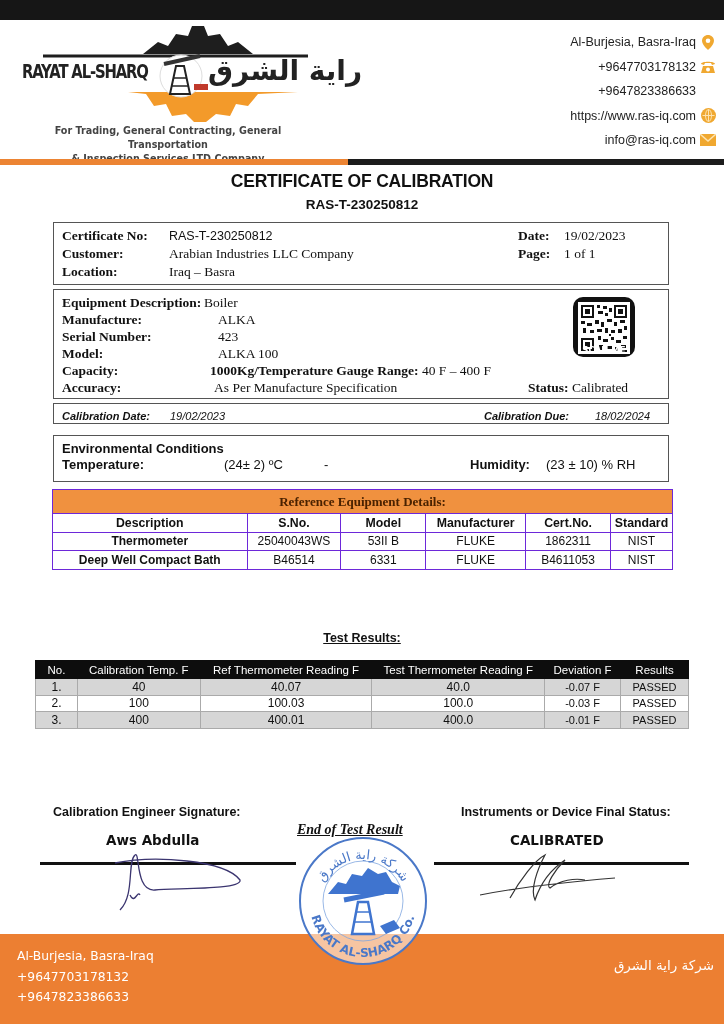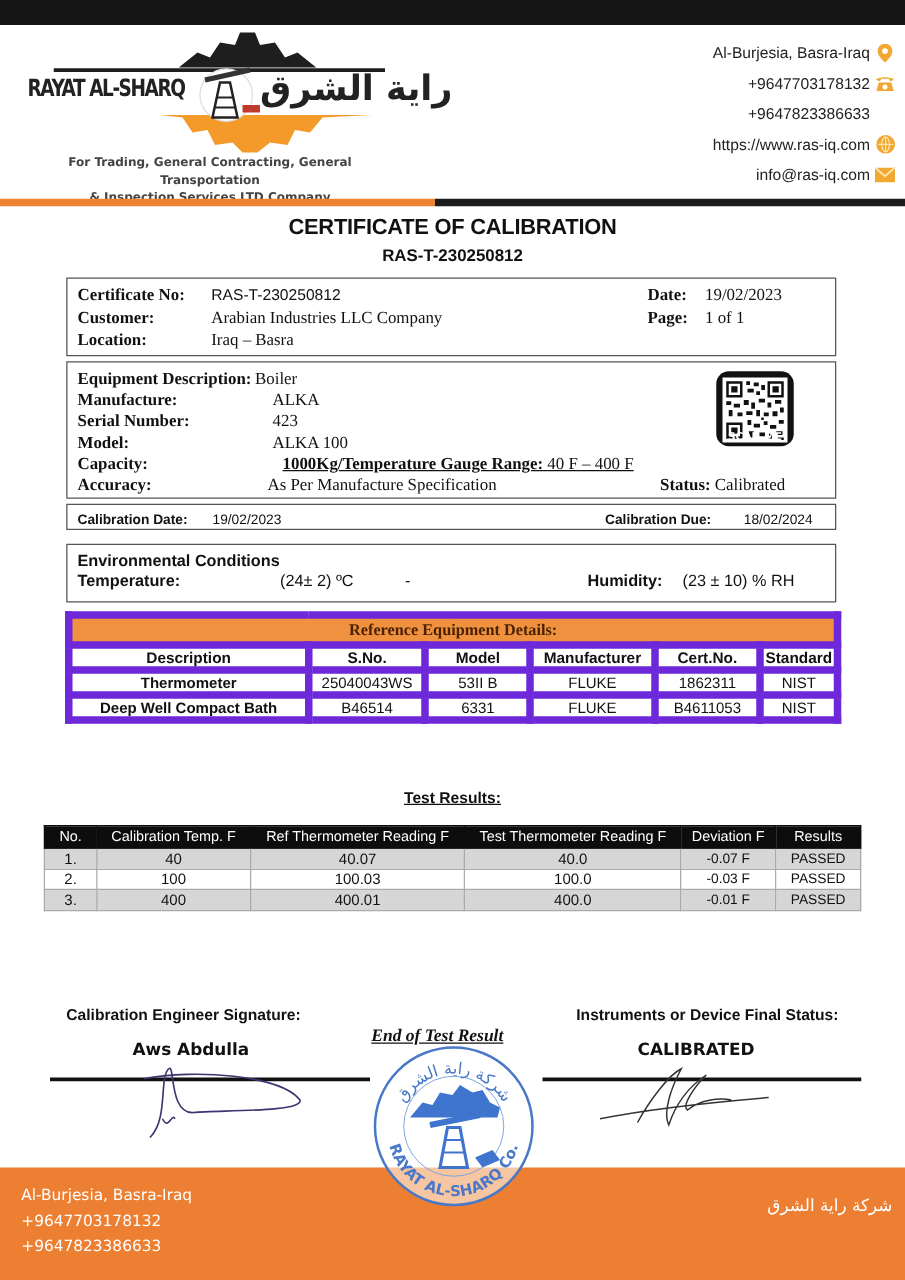--- a/index.html
+++ b/index.html
@@ -28,33 +28,33 @@
   .subtitle { position: absolute; left: 0; top: 197px; width: 724px; text-align: center; font-family: "Liberation Sans", sans-serif; font-weight: bold; font-size: 13.5px; }
 
   
   .box { position: absolute; left: 53px; width: 616px; border: 1.5px solid #555; background: #fff; }
   .serif { font-family: "Liberation Serif", serif; font-size: 13.5px; }
   .lbl { font-weight: bold; }
   .abs { position: absolute; white-space: nowrap; }
 
   .box1 { top: 222px; height: 63px; }
   .box2 { top: 289px; height: 110px; }
-  .box3 { top: 403px; height: 21px; }
+  .box3 { top: 403px; height: 21px; font-style: italic; }
   .box4 { top: 435px; height: 47px; }
 
   .sans-sm { font-family: "Liberation Sans", sans-serif; font-size: 11px; }
   .sans-md { font-family: "Liberation Sans", sans-serif; font-size: 13px; }
 
   .qr { position: absolute; left: 519px; top: 7px; width: 62px; height: 60px; background: #111; border-radius: 10px; }
   .qr-inner { position: absolute; left: 5px; top: 5px; width: 52px; height: 52px; background: #fff; }
   .qr-label { position: absolute; left: 0; bottom: 2px; width: 62px; text-align: center; color: #fff; font-family: "DejaVu Sans", sans-serif; font-size: 8.5px; font-weight: bold; }
 
   
   .ref-table { position: absolute; left: 52px; top: 489px; width: 621px; border-collapse: collapse; font-family: "Liberation Sans", sans-serif; }
-  .ref-table td, .ref-table th { border: 6px solid #6d28d9; text-align: center; font-size: 12px; height: 18.5px; padding: 0; }
+  .ref-table td, .ref-table th { border: 1px solid #6d28d9; text-align: center; font-size: 12px; height: 18.5px; padding: 0; }
   .ref-table .ref-title { background: #f0913f; font-family: "Liberation Serif", serif; font-weight: bold; color: #4a2200; font-size: 13px; height: 24px; }
   .ref-table th { font-weight: bold; font-size: 12.3px; }
   .ref-table td.desc { font-weight: bold; }
 
   
   .tr-title { position: absolute; left: 0; top: 631px; width: 724px; text-align: center; font-family: "Liberation Sans", sans-serif; font-weight: bold; font-size: 12.5px; text-decoration: underline; }
   .res-table { position: absolute; left: 35px; top: 660px; width: 654px; border-collapse: collapse; font-family: "Liberation Sans", sans-serif; }
   .res-table th { background: #0d0d0d; color: #fff; font-weight: normal; font-size: 11.5px; height: 18px; border: 1px solid #0d0d0d; padding: 0; }
   .res-table td { font-size: 12px; height: 16.5px; text-align: center; border: 1px solid #aaa; padding: 0; }
   .res-table td.small { font-size: 11px; }
@@ -170,21 +170,21 @@
 <div class="box box2 serif">
   <span class="abs lbl" style="left:8px; top:5px;text-align:center;">Equipment Description:</span>
   <span class="abs" style="left:150px; top:5px;text-align:center;">Boiler</span>
   <span class="abs lbl" style="left:8px; top:22px;">Manufacture:</span>
   <span class="abs" style="left:164px; top:22px;">ALKA</span>
   <span class="abs lbl" style="left:8px; top:39px;">Serial Number:</span>
   <span class="abs" style="left:164px; top:39px;">423</span>
   <span class="abs lbl" style="left:8px; top:56px;">Model:</span>
   <span class="abs" style="left:164px; top:56px;">ALKA 100</span>
   <span class="abs lbl" style="left:8px; top:73px;">Capacity:</span>
-  <span class="abs" style="left:172px; top:73px;text-decoration:underline;"><b>1000Kg/Temperature Gauge Range:</b> <span>40 F – 400 F</span></span>
+  <span class="abs" style="left:156px; top:73px;"><b>1000Kg/Temperature Gauge Range:</b> <span>40 F – 400 F</span></span>
   <span class="abs lbl" style="left:8px; top:90px;">Accuracy:</span>
   <span class="abs" style="left:160px; top:90px;">As Per Manufacture Specification</span>
   <span class="abs" style="left:474px; top:90px;"><b>Status:</b> <span>Calibrated</span></span>
 
   <div class="qr">
     <div class="qr-inner">
       <svg width="52" height="52" viewBox="0 0 52 52">
         <rect x="3" y="3" width="13" height="13" fill="#111"></rect>
           <rect x="5" y="5" width="9" height="9" fill="#fff"></rect>
           <rect x="7" y="7" width="5" height="5" fill="#111"></rect>

